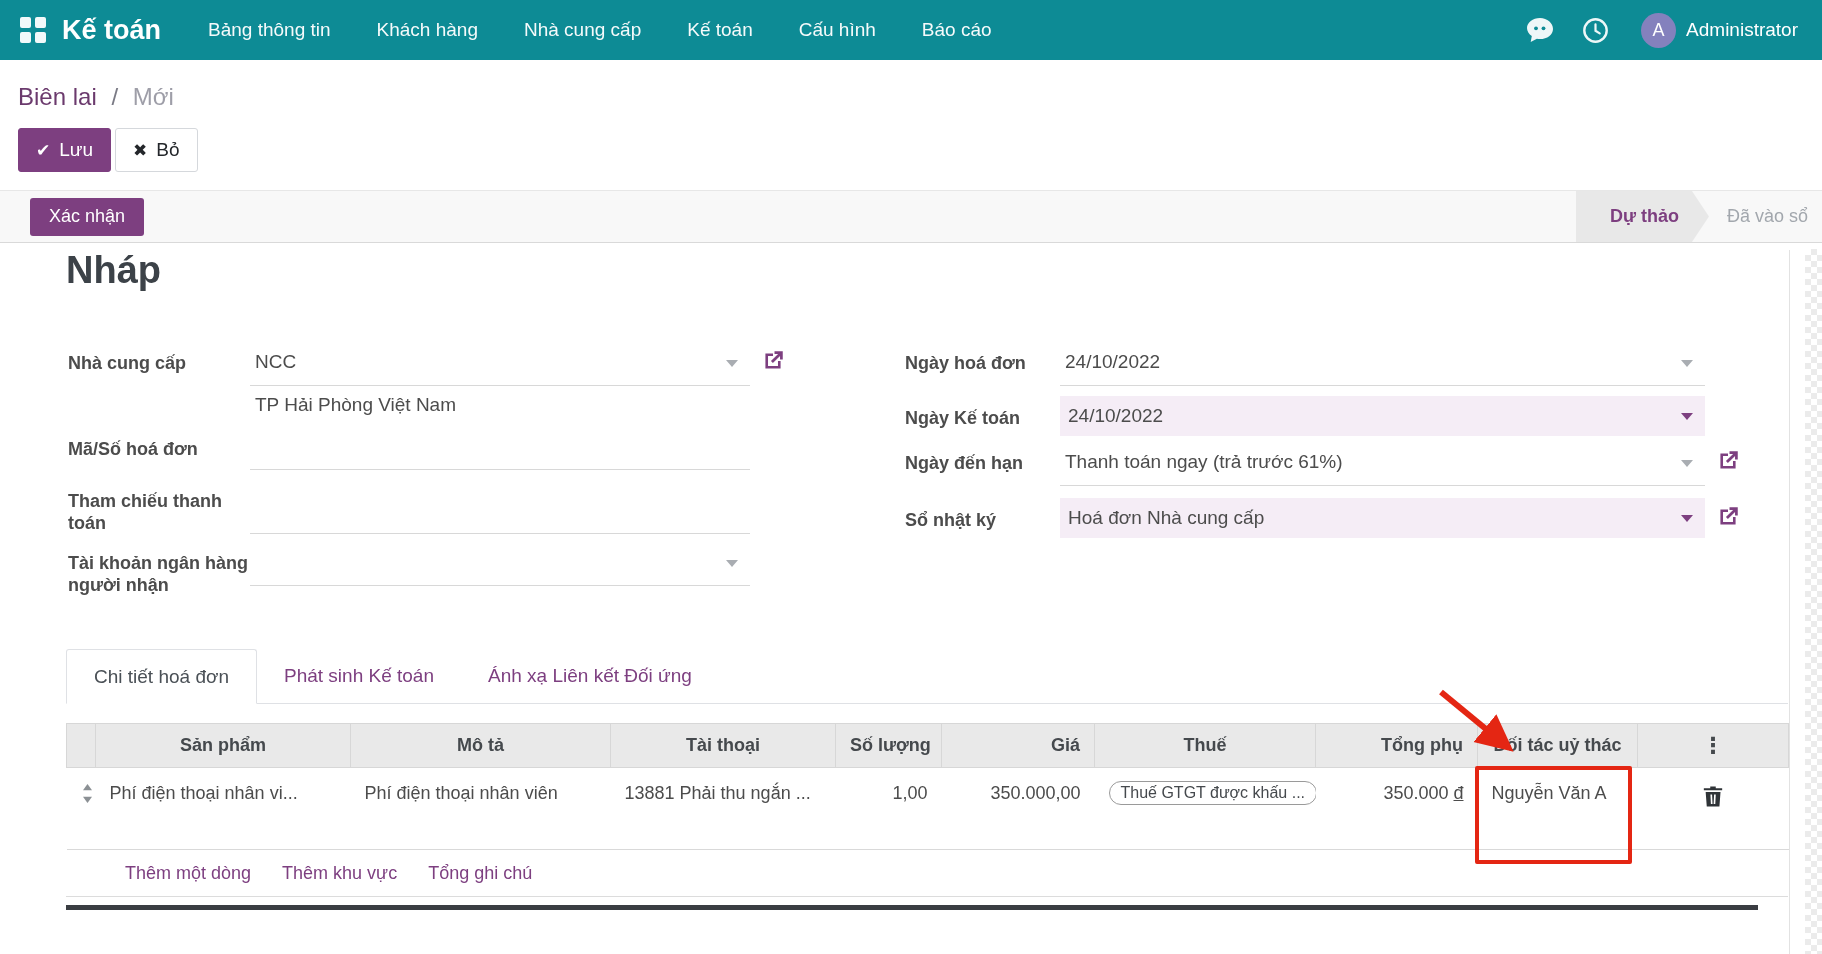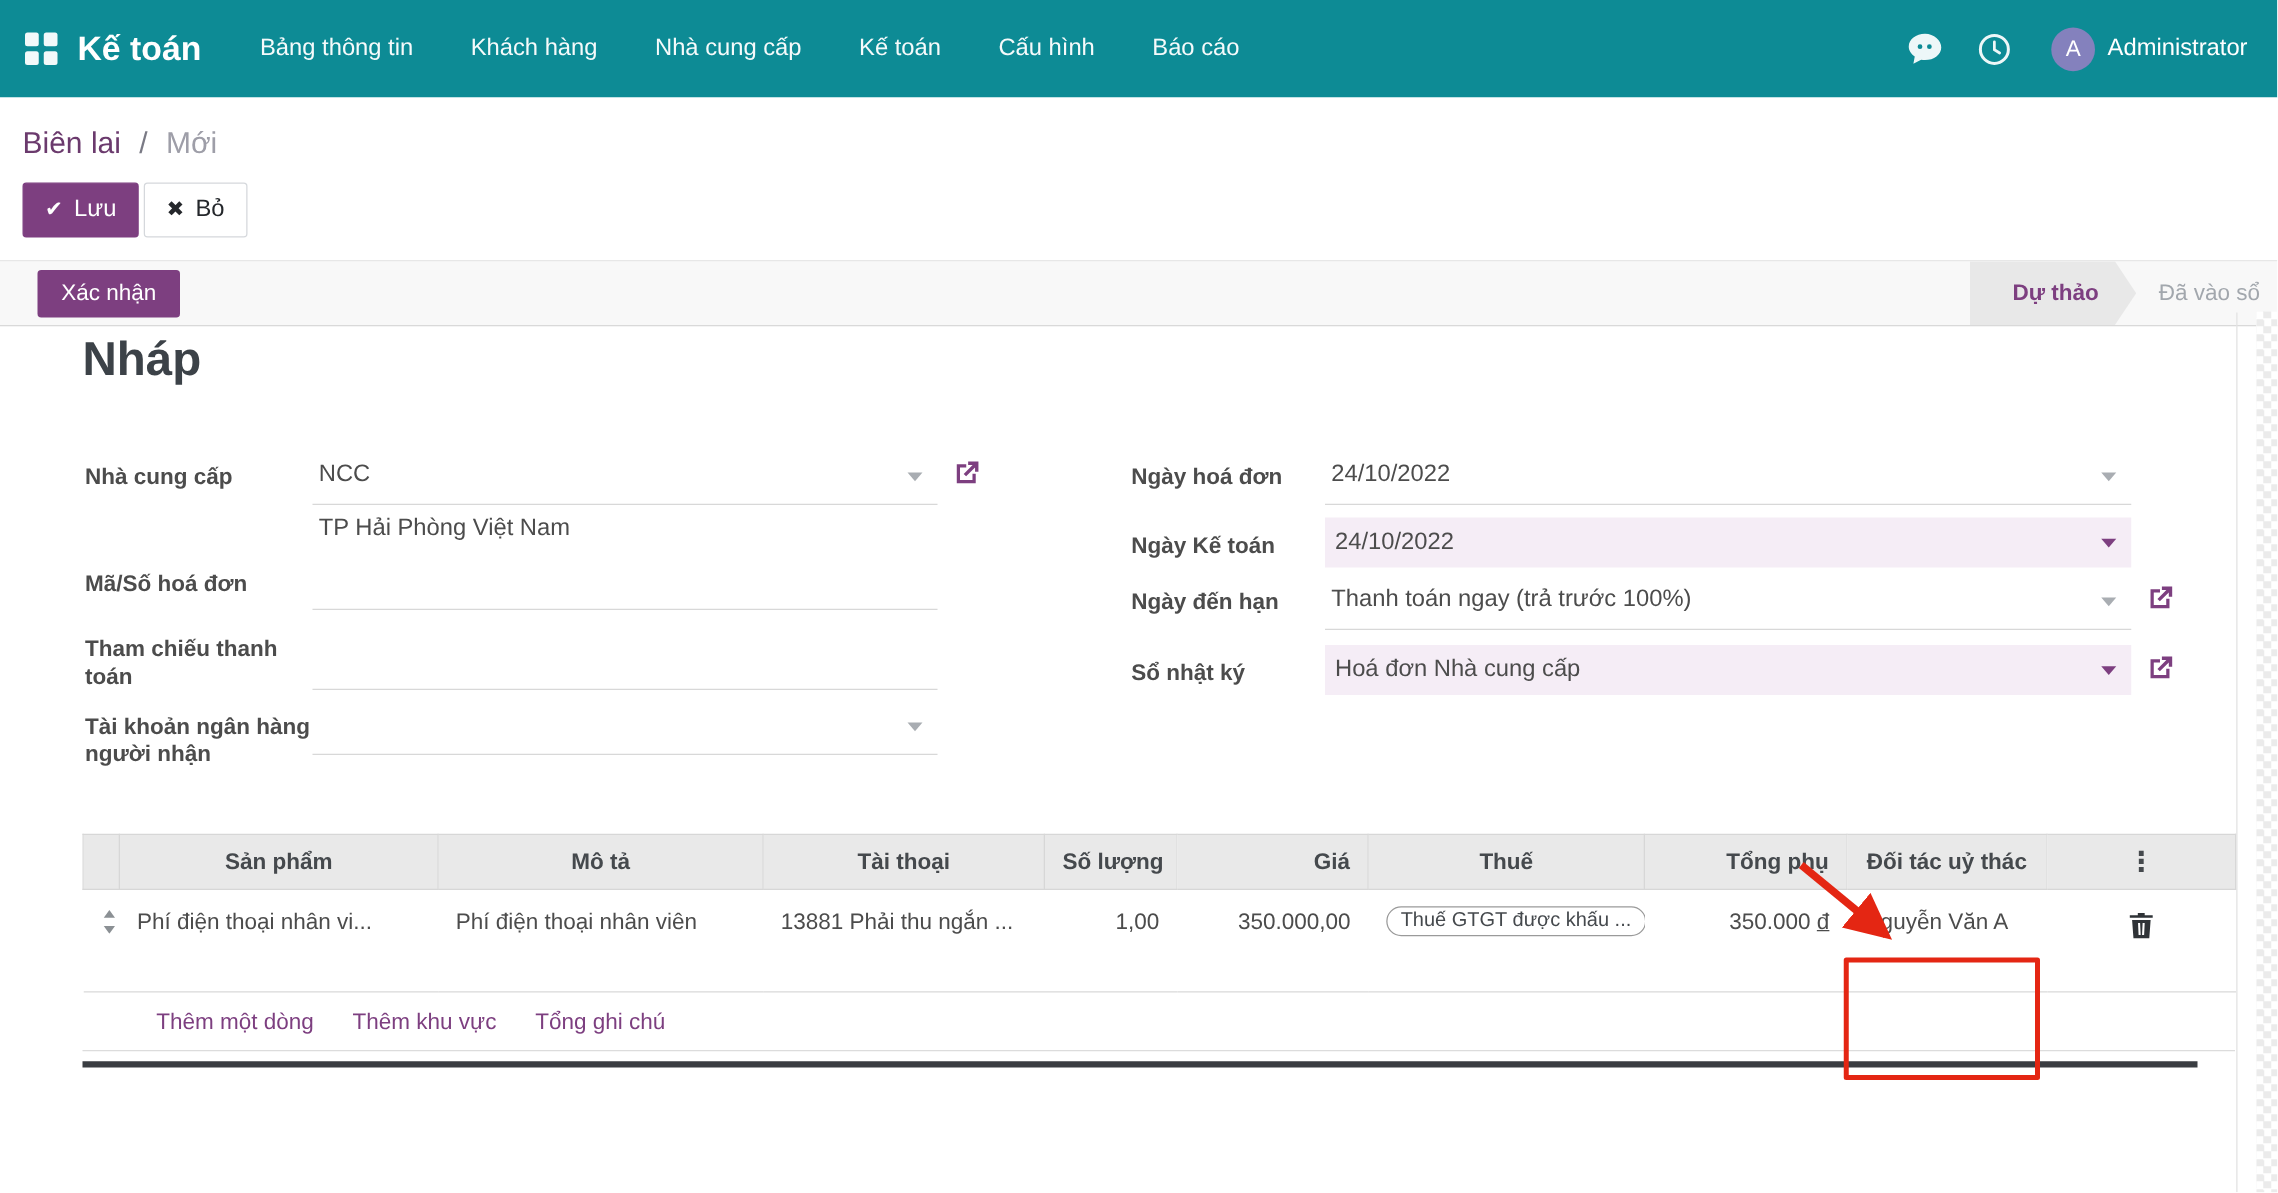--- a/index.html
+++ b/index.html
@@ -1,21 +1,21 @@
 <!DOCTYPE html>
 <html><head>
 <meta charset="utf-8">
 <style>
   * { margin:0; padding:0; box-sizing:border-box; }
   html,body { width:1822px; height:954px; }
   body { font-family:"Liberation Sans","DejaVu Sans",sans-serif; background:#fff; color:#4c4c4c; }
   .page { position:relative; width:1822px; height:954px; overflow:hidden; background:#fff; }
 
   
-  .navbar { height:78px; background:#0d8b95; display:flex; align-items:center; padding:0 20px; }
+  .navbar { height:60px; background:#0d8b95; display:flex; align-items:center; padding:0 20px; }
   .apps-icon { width:26px; height:26px; display:grid; grid-template-columns:11px 11px; grid-template-rows:11px 11px; gap:4px; cursor:pointer; }
   .apps-icon span { background:rgba(255,255,255,.95); border-radius:2px; }
   .brand { font-size:27px; font-weight:700; color:#fff; margin:0 24px 0 16px; }
   .nav-item { font-size:19px; color:rgba(255,255,255,.96); padding:0 23px; line-height:66px; cursor:pointer; }
   .nav-right { margin-left:auto; display:flex; align-items:center; }
   .nav-icon-btn { padding:0 14px; display:flex; align-items:center; cursor:pointer; }
   .avatar { width:35px; height:35px; border-radius:50%; background:#8481bd; color:#fff; font-size:18px; display:flex; align-items:center; justify-content:center; margin:0 10px 0 18px; }
   .user-name { font-size:19px; color:#fff; margin-right:4px; }
 
   
@@ -220,21 +220,21 @@
           <div class="flabel" style="padding-top:11px;">Ngày Kế toán</div>
           <div class="fcontrol boxed">
             <span class="fvalue">24/10/2022</span>
             <span class="caret purple"></span>
           </div>
         </div>
 
         <div class="frow mt14">
           <div class="flabel">Ngày đến hạn</div>
           <div class="fcontrol underlined">
-            <span class="fvalue">Thanh toán ngay (trả trước 100%)</span>
+            <span class="fvalue">Thanh toán ngay (trả trước 61%)</span>
             <span class="caret"></span>
             <span class="ext-link">
               <svg width="26" height="26" viewBox="0 0 24 24">
                   <path d="M5 5h7v2.4H7.4v9.2h9.2V12H19v7H5z" fill="#7d3f80"></path>
                   <path d="M13.4 3H21v7.6h-2.5V7.3l-6.6 6.6-1.8-1.8 6.6-6.6h-3.3z" fill="#7d3f80"></path>
                 </svg>
             </span>
           </div>
         </div>
 
@@ -248,20 +248,25 @@
                   <path d="M5 5h7v2.4H7.4v9.2h9.2V12H19v7H5z" fill="#7d3f80"></path>
                   <path d="M13.4 3H21v7.6h-2.5V7.3l-6.6 6.6-1.8-1.8 6.6-6.6h-3.3z" fill="#7d3f80"></path>
                 </svg>
             </span>
           </div>
         </div>
       </div>
     </div>
 
     <div class="notebook">
+      <div class="tab-strip">
+        <div class="tab active">Chi tiết hoá đơn</div>
+        <div class="tab">Phát sinh Kế toán</div>
+        <div class="tab">Ánh xạ Liên kết Đối ứng</div>
+      </div>
 
       <table class="lines">
         <colgroup>
           <col style="width:29px">
             <col style="width:255px">
             <col style="width:260px">
             <col style="width:225px">
           <col style="width:106px">
             <col style="width:153px">
             <col style="width:221px">

